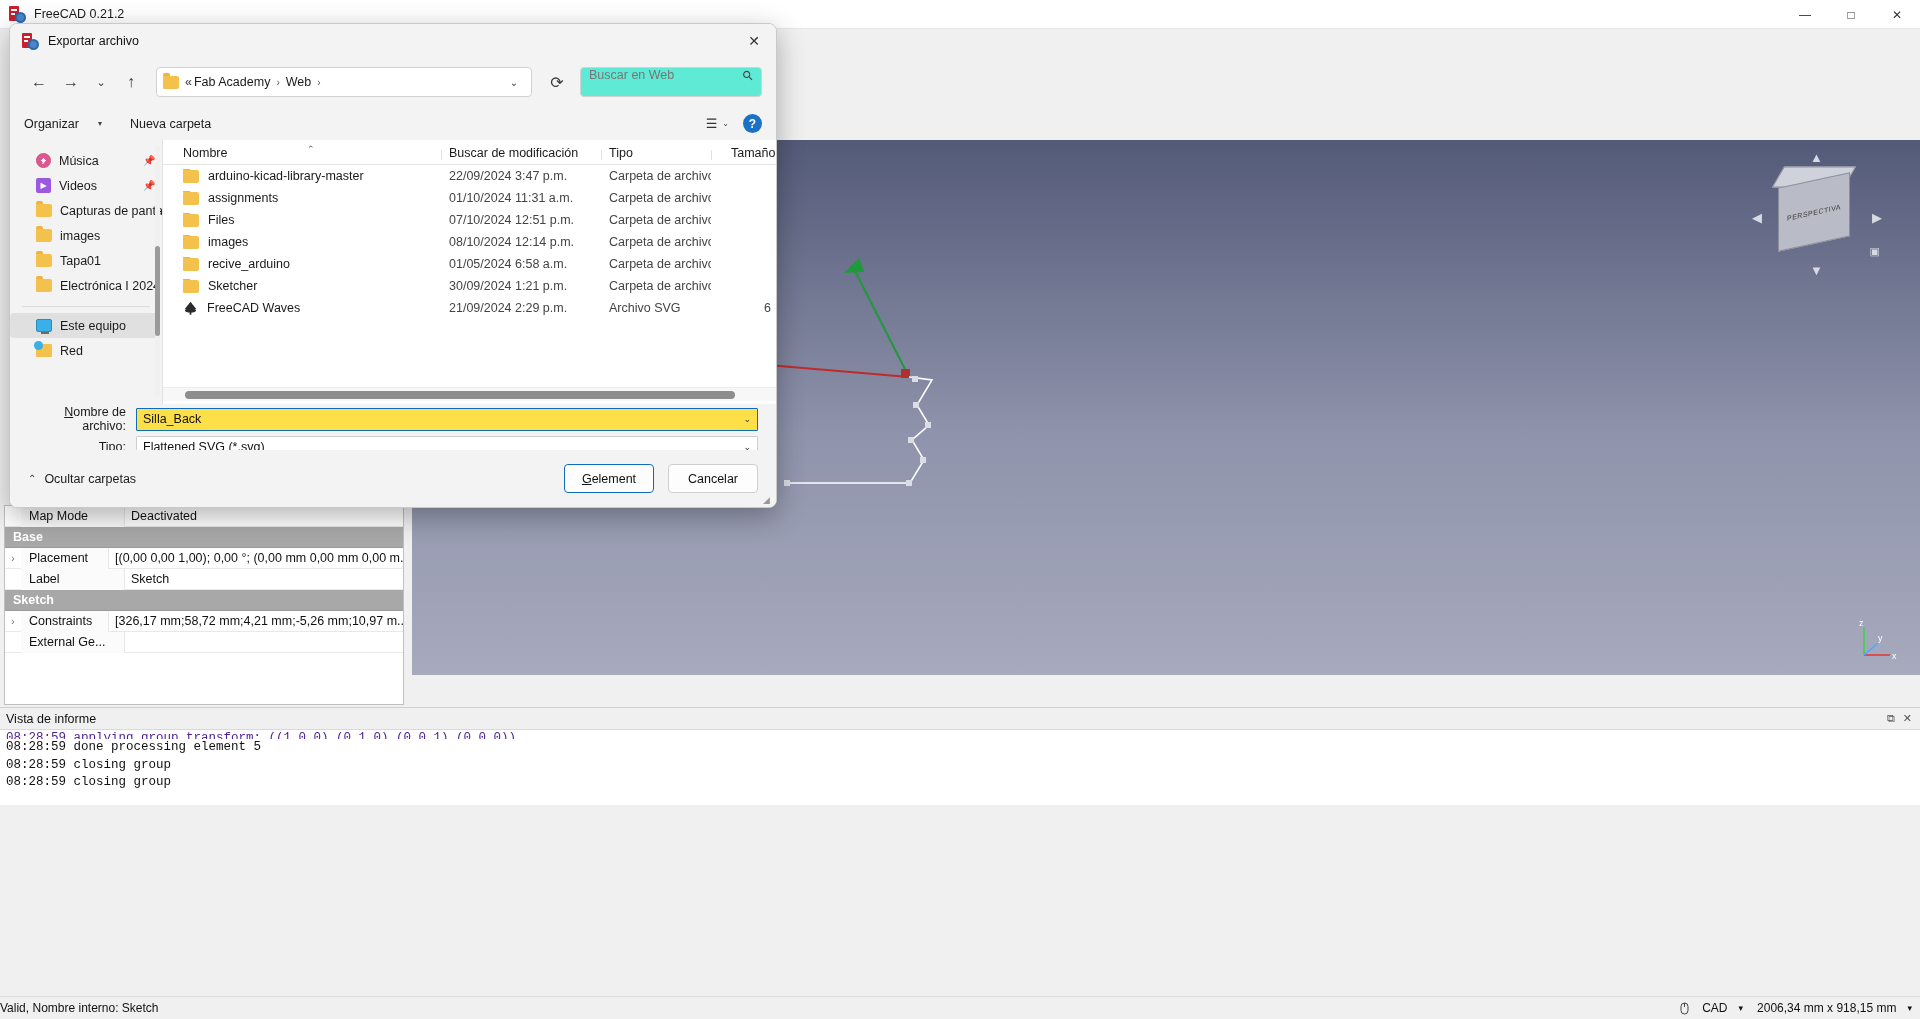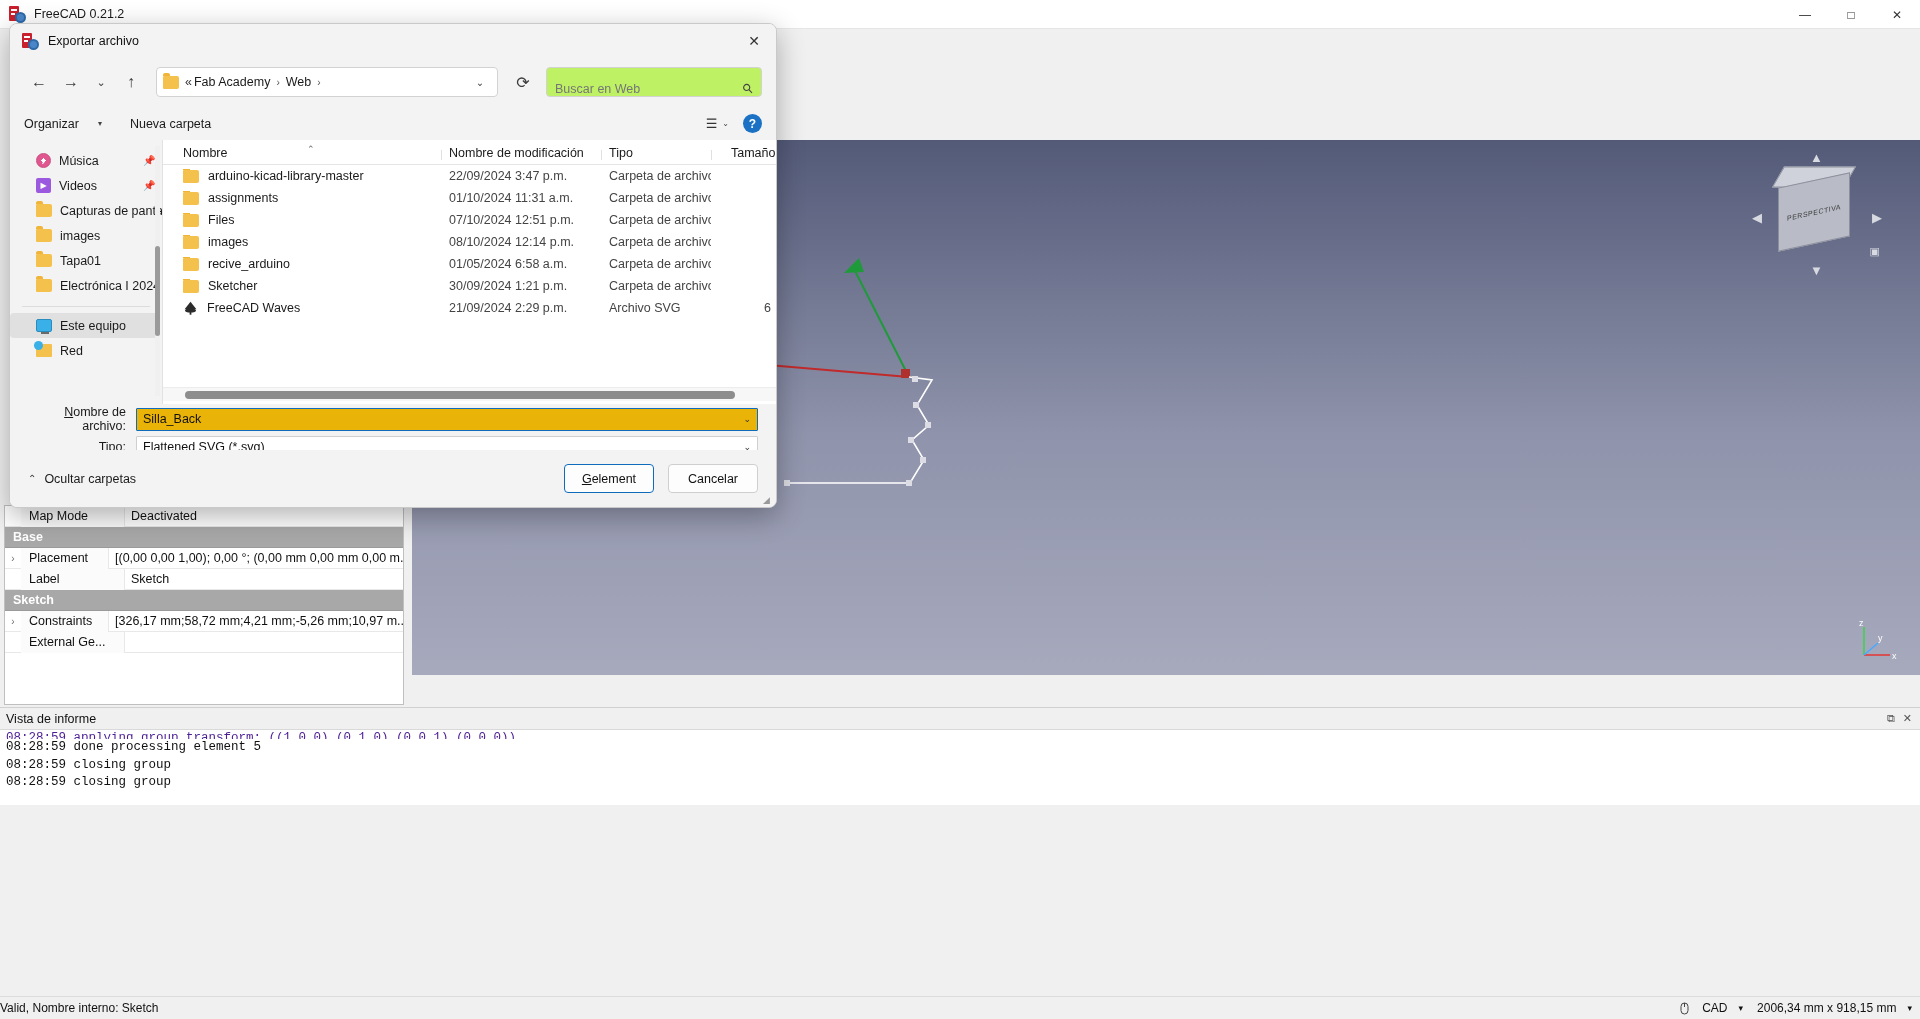--- a/index.html
+++ b/index.html
@@ -216,22 +216,22 @@
     position: relative; margin-right: 6px; flex: none;
   }
   .addr-folder::before {
     content:""; position: absolute; left:0; top:-3px; width:7px; height:3px;
     background:#f0b43a; border-radius:2px 2px 0 0;
   }
   .crumbs { display: flex; align-items: center; font-size: 12.5px; color: #1a1a1a; gap: 2px; flex: 1; }
   .crumb-sep { color: #555; font-size: 10px; padding: 0 4px; }
   .addr-drop { width: 22px; text-align: center; color: #444; font-size: 10px; }
   .searchbox {
-    width: 216px; height: 30px; background: #bef264; border: 1px solid #d2d2d2;
-    border-radius: 4px; display: flex; align-items: flex-end; padding: 0 8px;
+    width: 182px; height: 30px; background: #5eead4; border: 1px solid #d2d2d2;
+    border-radius: 4px; display: flex; align-items: flex-start; padding: 0 8px;
     font-size: 12.5px; color: #767676;
   }
   .search-ico { margin-left: auto; font-size: 13px; color: #444; transform: rotate(-45deg); }
 
   
   .dlg-cmd {
     height: 33px; display: flex; align-items: center; padding: 0 14px;
     font-size: 12.5px; color: #1a1a1a;
   }
   .cmd-item { display: flex; align-items: center; gap: 19px; margin-right: 28px; }
@@ -341,21 +341,21 @@
   .dlg-form {
     position: absolute; left: 0; top: 380px; right: 0; height: 62px; background: #f3f3f3;
   }
   .form-row { display: flex; align-items: center; height: 26px; margin-top: 2px; }
   .form-label {
     width: 116px; text-align: right; padding-right: 10px; font-size: 12.5px; color: #1a1a1a;
     margin-left: 10px;
   }
   .form-label u { text-decoration: underline; }
   .form-input {
-    flex: 1; height: 23px; background: #eab308; border: 1px solid #0f6cbd;
+    flex: 1; height: 23px; background: #fde047; border: 1px solid #0f6cbd;
     display: flex; align-items: center; padding: 0 6px; font-size: 12.5px; color: #111;
     margin-right: 18px; border-radius: 1px;
   }
   .form-select {
     flex: 1; height: 23px; background: #ffffff; border: 1px solid #cfcfcf;
     display: flex; align-items: center; padding: 0 6px; font-size: 12.5px; color: #111;
     margin-right: 18px; border-radius: 1px;
   }
   .sel-caret { margin-left: auto; font-size: 9px; color: #333; }
 
@@ -626,21 +626,21 @@
           <div class="nav-thumb"></div>
         </div>
       </div>
 
       <div class="file-pane">
         <div class="fp-header">
           <div class="fp-col name">
             <span>Nombre</span>
             <span class="sortmark">⌃</span>
           </div>
-          <div class="fp-col date">Nombre de modificación</div>
+          <div class="fp-col date">Buscar de modificación</div>
           <div class="fp-col type">Tipo</div>
           <div class="fp-col size">Tamaño</div>
         </div>
         <div class="fp-rows" id="file-rows">
             <div class="fp-row">
               <div class="fr-c name">
                 <span class="f-folder"></span>
                 <span>arduino-kicad-library-master</span>
               </div>
               <div class="fr-c date">22/09/2024 3:47 p.m.</div>

